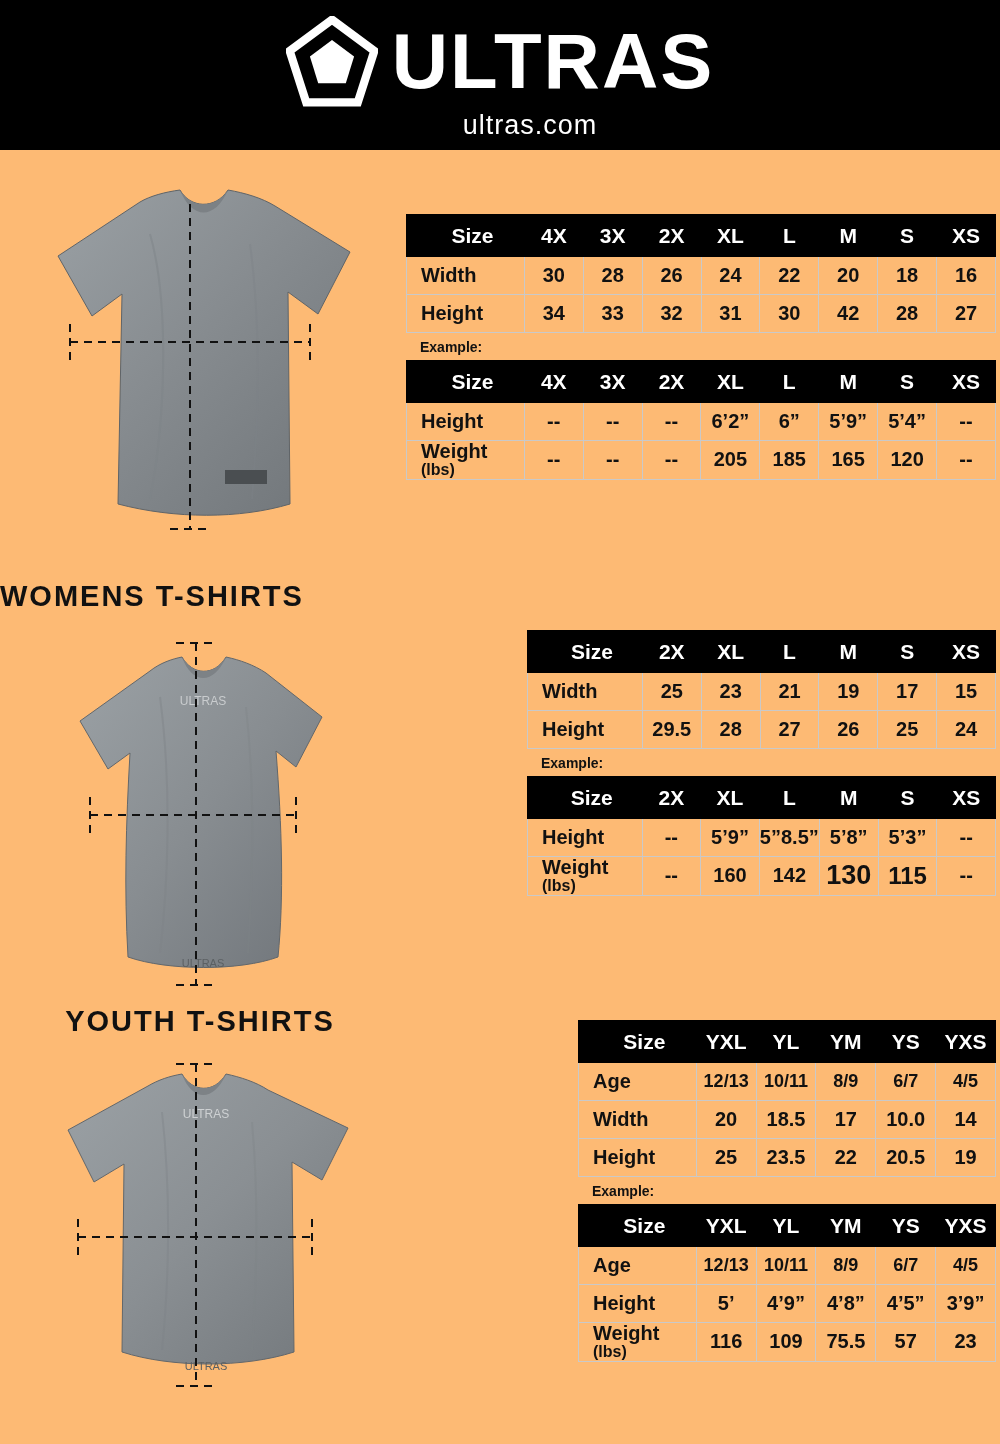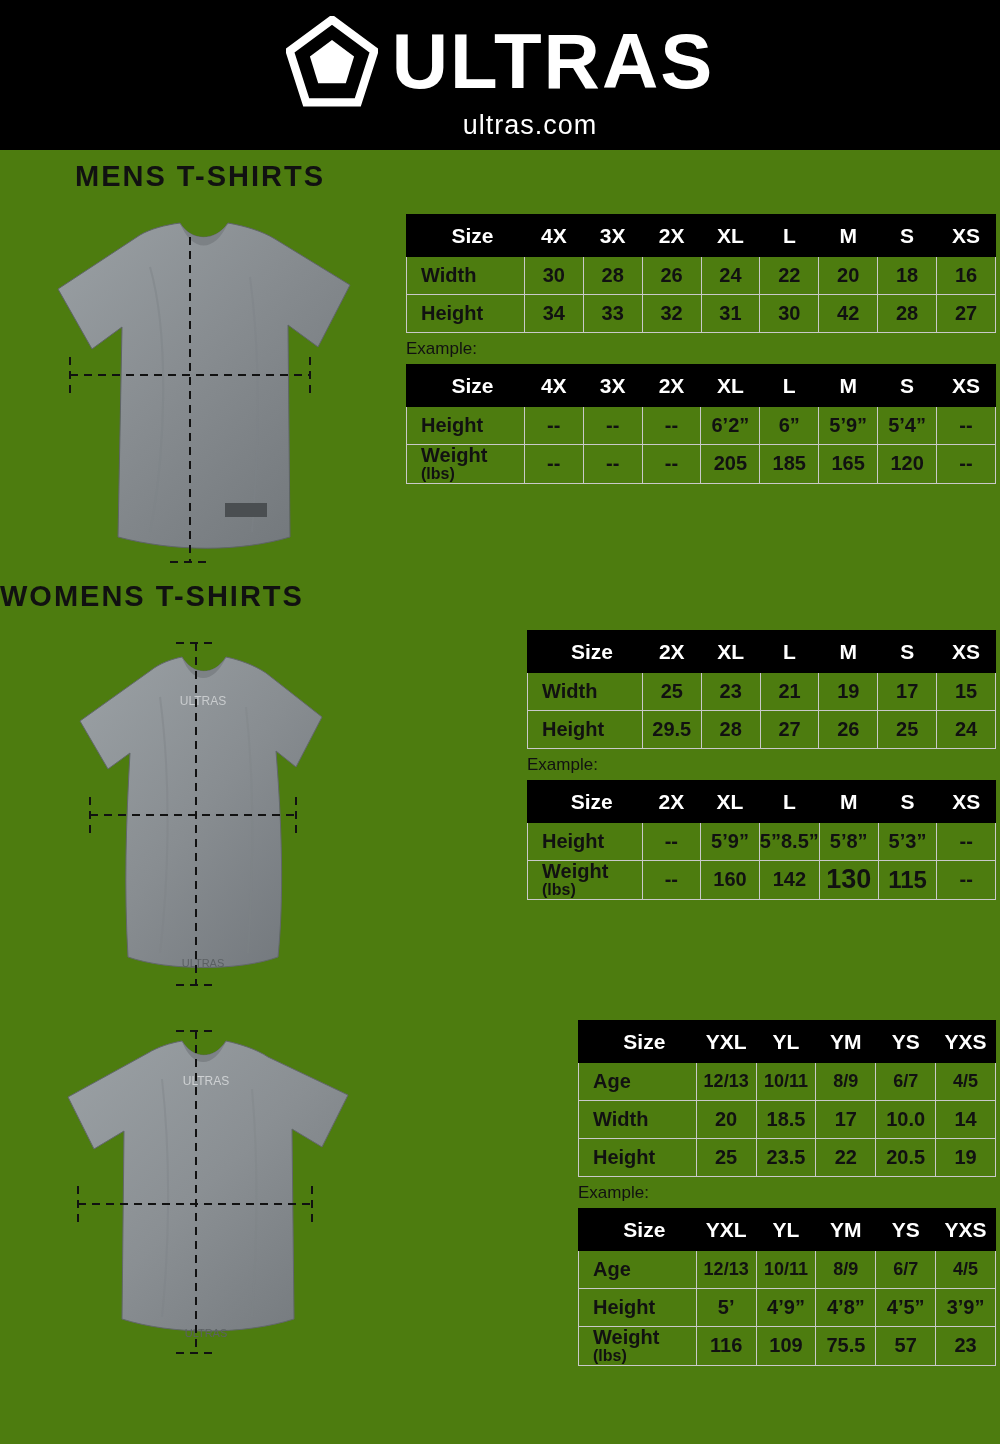--- a/index.html
+++ b/index.html
@@ -5,21 +5,21 @@
   * { box-sizing: border-box; }
   html, body {
     margin: 0; padding: 0;
     background: #ffffff;
     font-family: "Liberation Sans", sans-serif;
   }
   .page {
     width: 1000px;
     height: 1444px;
     position: relative;
-    background: #4d7c0f;
+    background: #fdba74;
     overflow: hidden;
   }
 
   
   .header {
     width: 1000px;
     height: 150px;
     background: #000;
     display: flex;
     align-items: center;
@@ -95,24 +95,24 @@
     padding-left: 14px;
     font-weight: bold;
   }
   table.sz tbody td.lbl small {
     display: block;
     font-size: 16px;
     line-height: 1.05;
     font-weight: bold;
   }
   .example-label {
-    font-size: 17px;
-    font-weight: normal;
+    font-size: 14px;
+    font-weight: bold;
     color: #111;
-    margin: 6px 0 5px 0;
+    margin: 6px 0 5px 14px;
     font-family: "Liberation Sans", sans-serif;
   }
   .tbl-small td { font-size: 17px; }
   .two-line td.lbl { line-height: 1.05; }
 </style>
 </head>
 <body>
 
 <div class="page">
 
@@ -123,21 +123,20 @@
           <path d="M50 4 L96 38 L78 94 L22 94 L4 38 Z" fill="none" stroke="#ffffff" stroke-width="9"></path>
           <path d="M50 26 L74 44 L65 73 L35 73 L26 44 Z" fill="#ffffff"></path>
         </svg>
       </span>
       <span class="brand-title">ULTRAS</span>
     </div>
     <div class="brand-sub">ultras.com</div>
   </div>
 
   <div class="section" style="left:0; top:160px; width:400px;">
-    <div class="section-title" style="text-align:center; width:400px;">MENS  T-SHIRTS</div>
     <div class="shirt-wrap" style="margin-top:14px;">
       <svg class="shirt-svg" width="400" height="380" viewBox="0 0 400 380">
         <defs>
           <linearGradient id="gmen" x1="0" y1="0" x2="1" y2="1">
             <stop offset="0%" stop-color="#9aa0a4"></stop>
             <stop offset="45%" stop-color="#878c90"></stop>
             <stop offset="100%" stop-color="#6f7478"></stop>
           </linearGradient>
         </defs>
         <path d="M140 28 C150 22 165 18 180 16 C190 34 215 36 228 16 C245 19 262 24 275 32
@@ -343,20 +342,21 @@
           <td style="font-size:20px;">142</td>
           <td style="font-size:27px;">130</td>
           <td style="font-size:24px;">115</td>
           <td style="font-size:20px;">--</td>
         </tr>
       </tbody>
     </table>
   </div>
 
   <div class="section" style="left:0; top:1005px; width:400px;">
+    <div class="section-title" style="text-align:center; width:400px;">YOUTH  T-SHIRTS</div>
     <div class="shirt-wrap" style="margin-top:14px;">
       <svg class="shirt-svg" width="400" height="350" viewBox="0 0 400 350">
         <defs>
           <linearGradient id="gyou" x1="0" y1="0" x2="1" y2="1">
             <stop offset="0%" stop-color="#9ba1a5"></stop>
             <stop offset="50%" stop-color="#8a8f93"></stop>
             <stop offset="100%" stop-color="#72777b"></stop>
           </linearGradient>
         </defs>
         <path d="M148 34 C158 28 170 24 182 22 C192 40 214 42 226 22 C240 25 256 30 268 38

